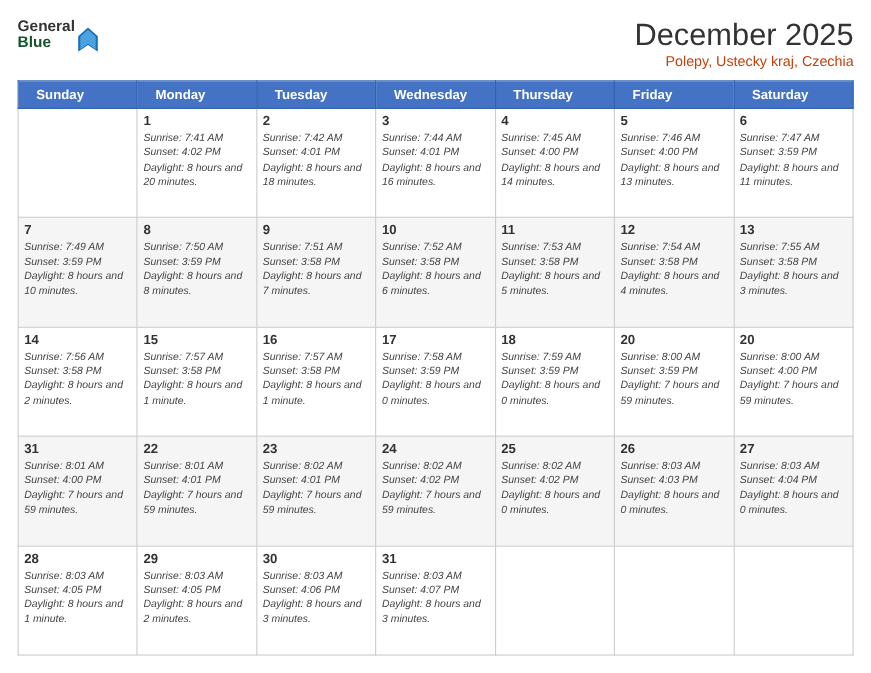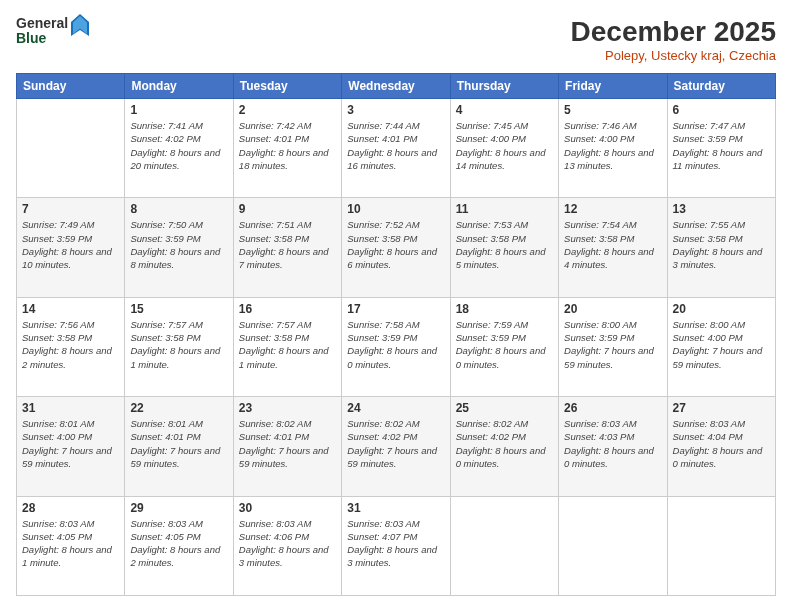--- a/index.html
+++ b/index.html
@@ -18,21 +18,21 @@
       flex-direction: column;
     }
     .header {
       display: flex;
       justify-content: space-between;
       align-items: flex-start;
       margin-bottom: 10px;
     }
     .logo {
       display: flex;
-      align-items: flex-start;
+      align-items: flex-end;
     }
     .logo-text {
       display: flex;
       flex-direction: column;
       line-height: 1.1;
     }
     .logo-general {
       font-size: 14px;
       font-weight: bold;
       color: #333;
@@ -46,39 +46,39 @@
       width: 18px;
       height: 22px;
       margin-left: 3px;
       margin-top: -2px;
     }
     .title-section {
       text-align: right;
     }
     .month-title {
       font-size: 28px;
-      font-weight: bold;
+      font-weight: normal;
       color: #333;
       margin-left: 10px;
     }
     .location {
       font-size: 13px;
       color: #c2410c;
     }
     .calendar {
       width: 100%;
       border-collapse: collapse;
       flex: 1;
     }
     .calendar th {
       background-color: #4472C4;
       color: white;
       font-size: 12px;
       font-weight: bold;
-      padding: 5px 6px;
+      padding: 5px 16px;
       text-align: left;
       border: 1px solid #3060b0;
     }
     .calendar td {
       border: 1px solid #ccc;
       vertical-align: top;
       padding: 4px 5px;
       width: calc(100% / 7);
       height: 86px;
     }

